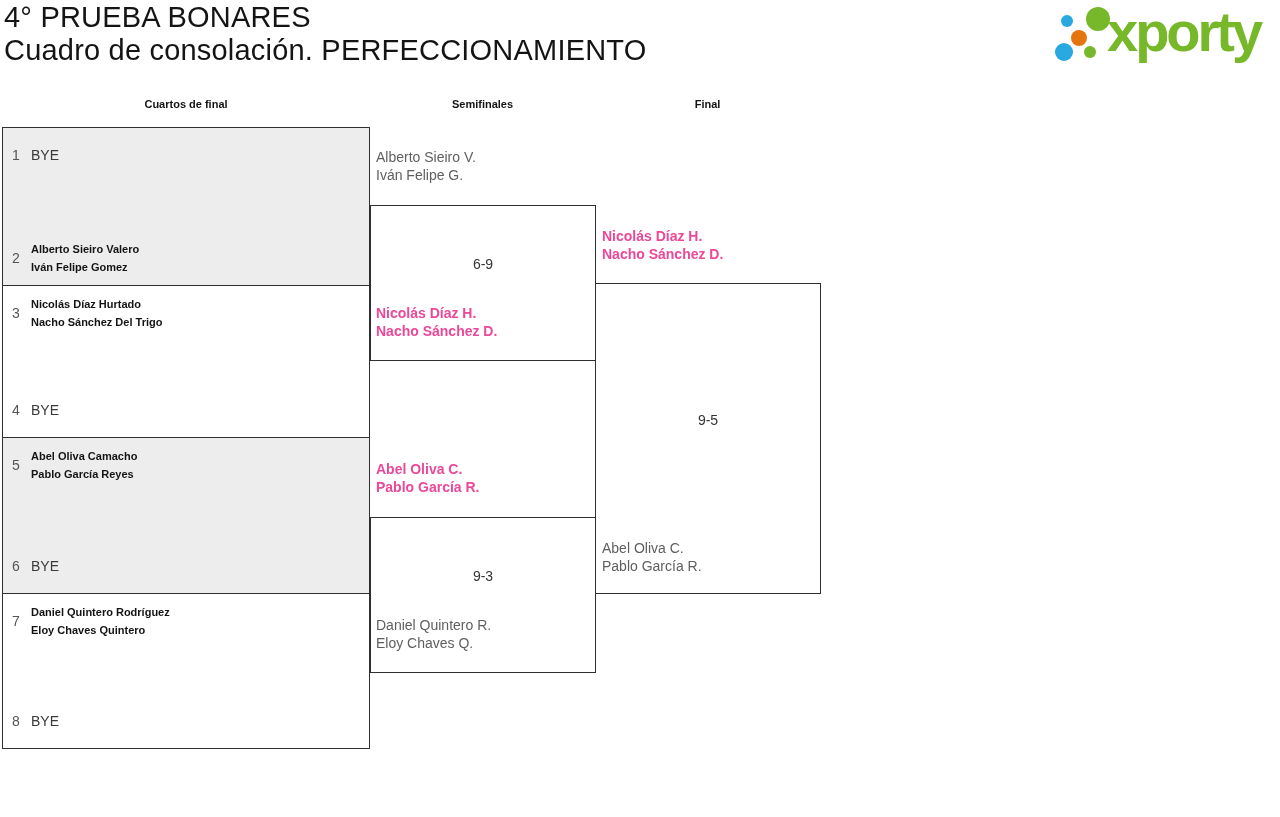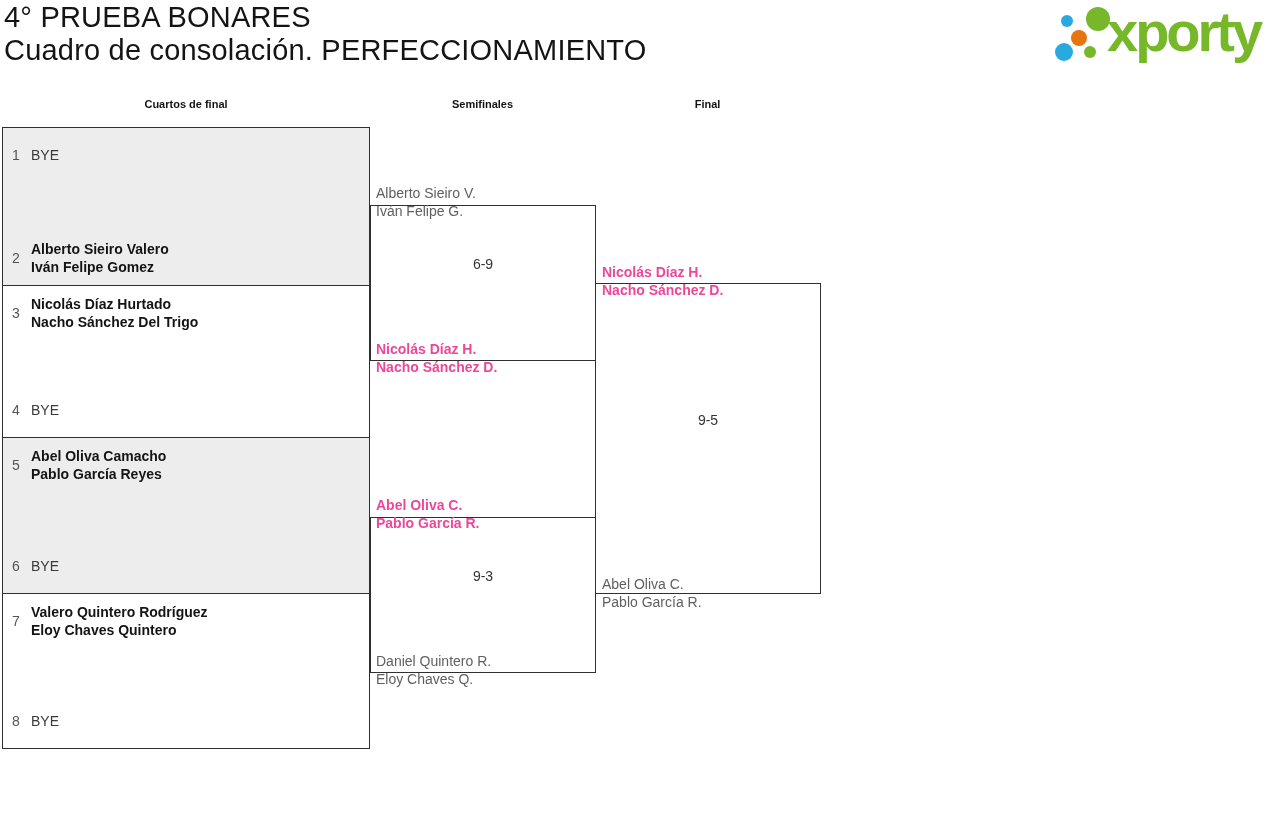--- a/index.html
+++ b/index.html
@@ -37,35 +37,35 @@
   }
   .qf-row { position:relative; box-sizing:border-box; }
   .qf-row.divided { border-bottom:1px solid #2f2f2f; }
   .qf-row.shaded { background:#ededed; }
   .h158 { height:158px; } .h152 { height:152px; } .h156 { height:156px; } .h154 { height:154px; }
 
   .slot { position:absolute; left:0; right:0; height:48px; display:flex; align-items:center; }
   .slot-top { top:3px; }
   .slot-bottom { bottom:3px; }
   .seed { width:19px; padding-left:9px; font-size:14px; color:#555; flex:none; }
-  .names { font-size:14px; line-height:18px; font-weight:600; color:#141414; }
+  .names { font-size:11px; line-height:18px; font-weight:600; color:#141414; }
   .bye-label { font-size:14px; font-weight:400; color:#3a3a3a; }
 
   
   .match-box { position:absolute; border:1px solid #2f2f2f; box-sizing:border-box; }
   .box-sf1   { left:370px; top:205px; width:226px; height:156px; }
   .box-sf2   { left:370px; top:517px; width:226px; height:156px; }
   .box-final { left:595px; top:283px; width:226px; height:311px; }
 
   .score { position:absolute; width:226px; text-align:center; font-size:14px; color:#333;margin-top:19px; }
   .score-sf1   { left:370px; top:237px; }
   .score-sf2   { left:370px; top:549px; }
   .score-final { left:595px; top:393px; }
 
-  .adv-team { position:absolute; font-size:14px; line-height:18px;margin-top:36px; }
+  .adv-team { position:absolute; font-size:14px; line-height:18px; }
   .winner { font-weight:600; color:#ec4899; }
   .loser  { font-weight:400; color:#5f5f5f; }
   .sf1-top    { left:376px; top:148px; }
   .sf1-bottom { left:376px; top:304px; }
   .sf2-top    { left:376px; top:460px; }
   .sf2-bottom { left:376px; top:616px; }
   .final-top    { left:602px; top:227px; }
   .final-bottom { left:602px; top:539px; }
 </style>
 </head>
@@ -132,21 +132,21 @@
       <div class="slot slot-bottom">
         <span class="seed">6</span>
         <span class="bye-label">BYE</span>
       </div>
     </div>
 
     <div class="qf-row h154">
       <div class="slot slot-top">
         <span class="seed">7</span>
         <span class="names">
-          <div>Valero Quintero Rodríguez</div>
+          <div>Daniel Quintero Rodríguez</div>
           <div>Eloy Chaves Quintero</div>
         </span>
       </div>
       <div class="slot slot-bottom">
         <span class="seed">8</span>
         <span class="bye-label">BYE</span>
       </div>
     </div>
 
   </div>

